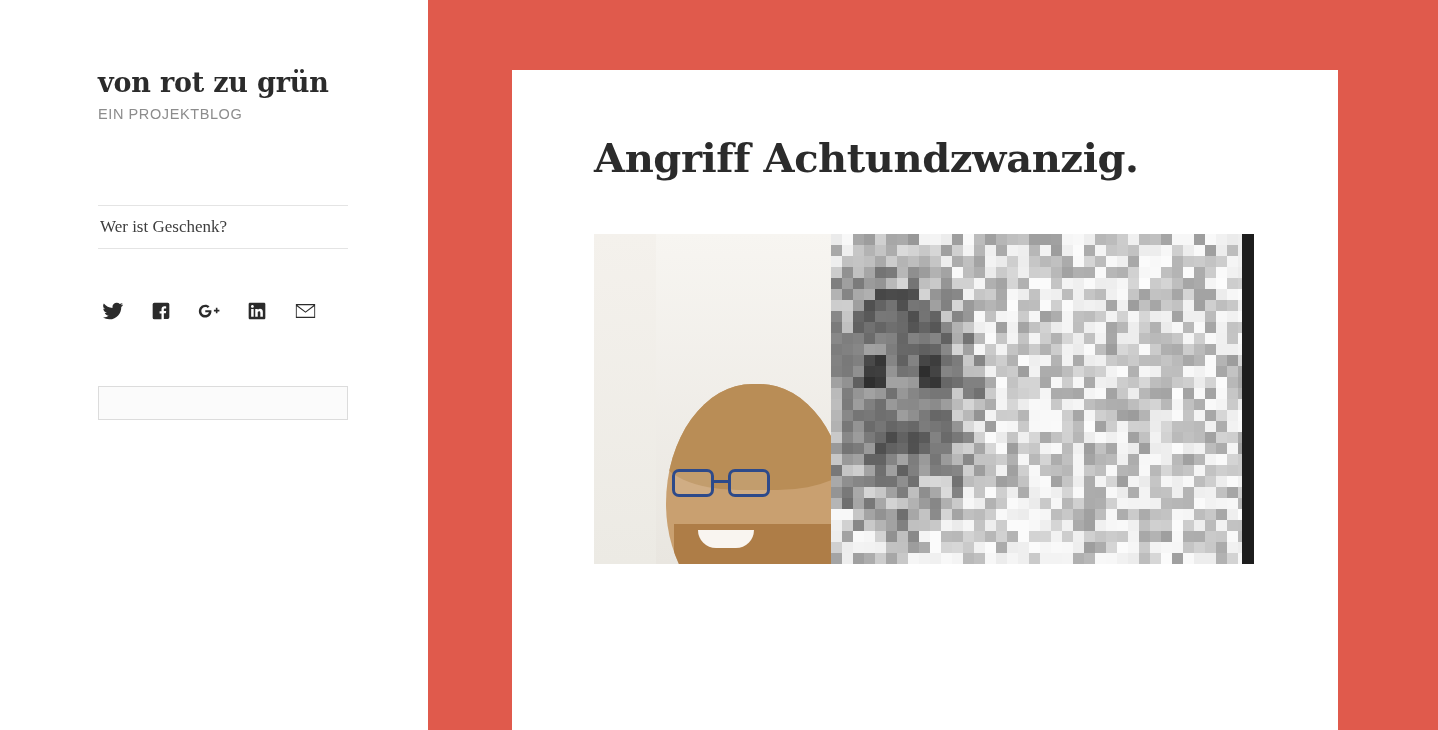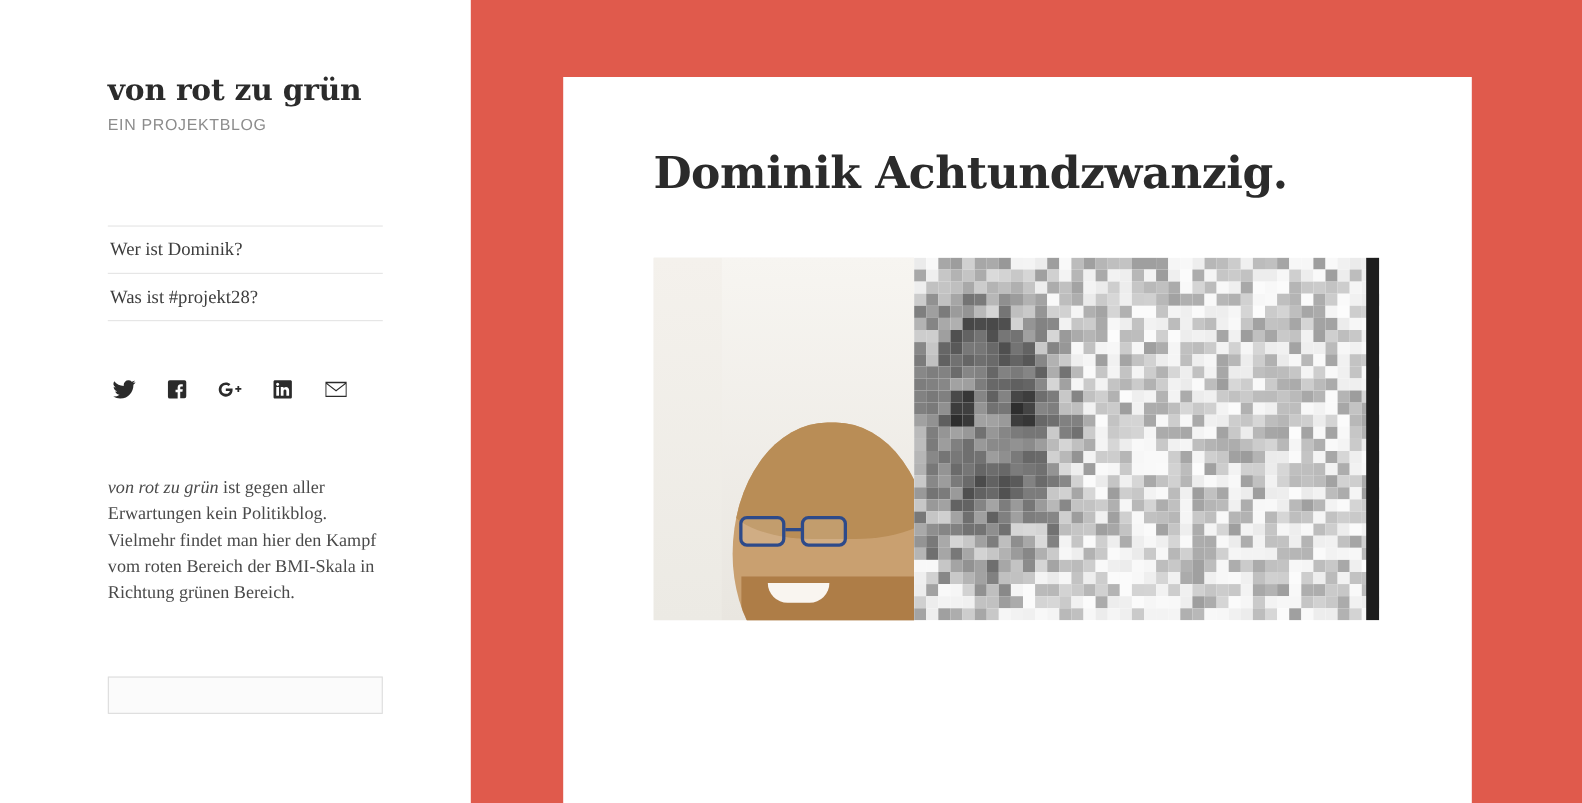--- a/index.html
+++ b/index.html
@@ -240,22 +240,21 @@
 
 <div class="page">
 
   <aside class="sidebar">
     <div class="sidebar-inner">
 
       <h1 class="site-title">von rot zu grün</h1>
       <p class="site-tagline">EIN PROJEKTBLOG</p>
 
       <nav class="nav">
-        <div class="nav-item">Wer ist Dominik?</div>
-        <div class="nav-item">Was ist #projekt28?</div>
+        <div class="nav-item">Wer ist Geschenk?</div>
       </nav>
 
       <div class="social">
         <span class="social-icon">
           <svg viewBox="0 0 24 24" width="22" height="22">
               <path d="M23 4.9c-.8.4-1.7.7-2.6.8 1-.6 1.7-1.5 2-2.5-.9.5-1.9.9-3 1.1A4.6 4.6 0 0 0 16 3a4.6 4.6 0 0 0-4.6 4.6c0 .4 0 .7.1 1A13 13 0 0 1 2 3.9a4.6 4.6 0 0 0 1.4 6.1c-.7 0-1.4-.2-2-.6 0 2.2 1.6 4.1 3.7 4.5-.4.1-.8.2-1.2.2-.3 0-.6 0-.9-.1.6 1.8 2.3 3.1 4.3 3.2A9.2 9.2 0 0 1 1 19.1a13 13 0 0 0 7 2c8.4 0 13-7 13-13v-.6c.9-.6 1.6-1.4 2-2.3z"></path>
             </svg>
         </span>
         <span class="social-icon">
           <svg viewBox="0 0 24 24" width="20" height="20">
@@ -272,35 +271,32 @@
               <path d="M20.4 2H3.6C2.7 2 2 2.7 2 3.5v17c0 .8.7 1.5 1.6 1.5h16.8c.9 0 1.6-.7 1.6-1.5v-17c0-.8-.7-1.5-1.6-1.5zM8 19H5V9.5h3V19zM6.5 8.2c-1 0-1.7-.8-1.7-1.7S5.5 4.8 6.5 4.8s1.7.8 1.7 1.7-.7 1.7-1.7 1.7zM19 19h-3v-4.8c0-1.2-.4-2-1.5-2-.8 0-1.3.5-1.5 1.1-.1.2-.1.5-.1.8V19h-3V9.5h3v1.3c.4-.6 1.1-1.5 2.7-1.5 2 0 3.4 1.3 3.4 4V19z"></path>
             </svg>
         </span>
         <span class="social-icon">
           <svg viewBox="0 0 24 18" width="21" height="16">
               <path d="M1 1h22v16H1V1zm1.8 1.5l9.2 7 9.2-7H2.8zM2 3.5V15.5h20V3.5l-10 7.6L2 3.5z"></path>
             </svg>
         </span>
       </div>
 
-      <div class="blurb">
-        <em>von rot zu grün</em><span> ist gegen aller Erwartungen kein Politikblog. Vielmehr findet man hier den Kampf vom roten Bereich der BMI-Skala in Richtung grünen Bereich.</span>
-      </div>
 
       <div class="search-wrap">
         <input class="search-input" type="text" placeholder="" style="">
       </div>
 
     </div>
   </aside>
 
   <main class="main">
     <article class="article">
 
-      <h2 class="post-title">Dominik Achtundzwanzig.</h2>
+      <h2 class="post-title">Angriff Achtundzwanzig.</h2>
 
 
       <div class="photo">
         <div class="photo-left">
           <div class="bg-strip"></div>
           <div class="bg-strip2"></div>
           <div class="head">
             <div class="hair"></div>
             <div class="beard"></div>
           </div>

